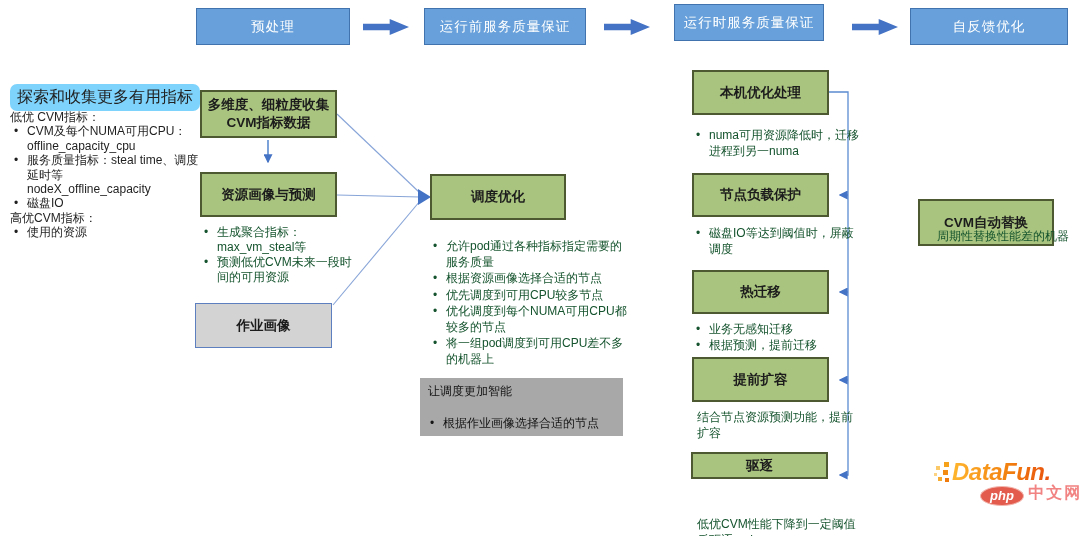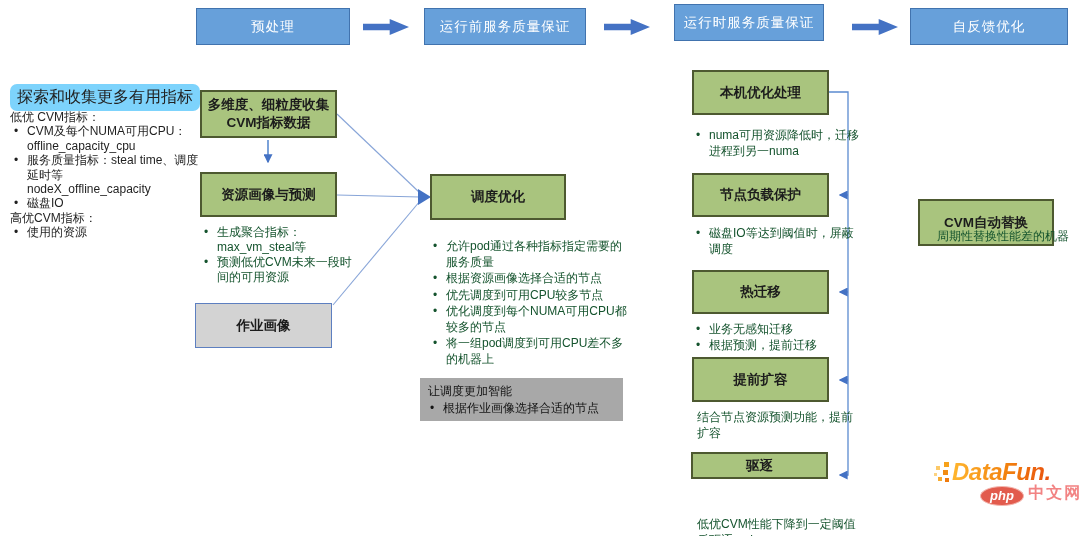--- a/index.html
+++ b/index.html
@@ -24,21 +24,21 @@
     display:flex;align-items:center;justify-content:center;
     font-weight:bold;font-size:13.5px;line-height:1.3;text-align:center;padding:2px 5px;
   }
   
   .gray-label{background:#7dd3fc;color:#222222;font-size:16px;padding:3px 7px;white-space:nowrap;border-radius:7px;}
   .box-job{
     background:#d3d3d3;border:1.5px solid #5d7fc0;color:#1c1c1c;
     display:flex;align-items:center;justify-content:center;font-weight:bold;font-size:13.5px;
   }
   .note-gray{background:#a8a8a8;color:#141414;font-size:12px;line-height:1.35;padding:5px 8px;}
-  .note-gray .nt{margin:0 0 1px 0;}
+  .note-gray .nt{margin:0 0 16px 0;}
   
   .txt{font-size:12px;line-height:1.35;color:#14532d;}
   ul.blist{list-style:none;margin:0;padding:0;}
   ul.blist li{position:relative;padding-left:15px;margin:0;}
   ul.blist li::before{content:"\2022";position:absolute;left:2px;top:0;}
   
   .ln{font-size:12px;line-height:1.2;}
   .ln-bullet{position:relative;padding-left:17px;}
   .ln-bullet::before{content:"\2022";position:absolute;left:4px;top:0;}
   .ln-cont{padding-left:17px;}

